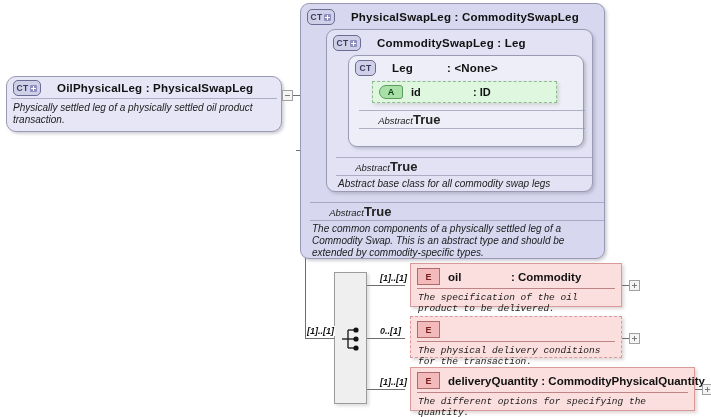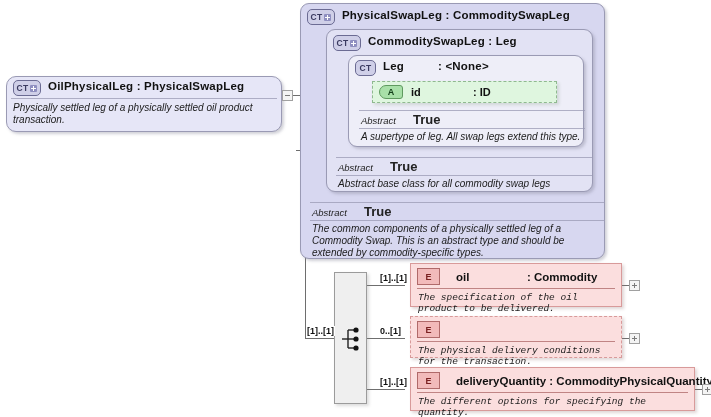--- a/index.html
+++ b/index.html
@@ -20,27 +20,28 @@
     border:1px solid #9a9ab4;
     border-radius:9px;
     background:#dcdcf0;
     box-shadow:2px 2px 3px rgba(120,120,140,.35);
   }
   .tbox.lvl0{background:#d7d7f0;}
   .tbox.lvl1{background:#e2e2f4;}
   .tbox.lvl2{background:#eeeef8;}
 
   .hdr{
-    display:flex;
+    display:flex;align-items:center;
     padding:3px 6px 2px 6px;
     white-space:nowrap;
   }
   .hdr .title{
     font-size:11.5px;font-weight:bold;color:#111;
     letter-spacing:.2px;
+    margin-left:9px;
   }
 
   
   .ct-icon{
     display:inline-flex;align-items:center;justify-content:center;
     width:26px;height:14px;margin-right:7px;
     border:1px solid #6b6b93;border-radius:5px;
     background:#cfcfe8;
     font-size:8.5px;font-weight:bold;color:#3a3a60;
     letter-spacing:.3px;
@@ -81,21 +82,21 @@
     width:21px;height:15px;margin-right:8px;flex:0 0 auto;
     border:1px solid #b06a6a;background:#f2baba;
     font-size:9px;font-weight:bold;color:#7a2020;
   }
 
   
   .metawrap{margin:2px 6px 4px 6px;}
   .rule{height:1px;background:#9a9ab4;opacity:.75;}
   .metarow{
     display:flex;align-items:baseline;
-    padding:1px 2px;font-size:9.5px;
+    padding:1px 2px;font-size:9.5px;text-align:right;
   }
   .metarow .k{font-style:italic;color:#222;width:52px;}
   .metarow .v{font-weight:bold;color:#222;font-size:13px;}
   .desc{
     padding:2px 2px 1px 2px;
     font-size:10px;font-style:italic;color:#1b1b1b;
     line-height:12px;
   }
 
   
@@ -108,21 +109,21 @@
 
   
   .ebox{
     position:absolute;box-sizing:border-box;
     background:#fbdede;
     border:1px solid #d89a9a;
     box-shadow:2px 2px 3px rgba(150,120,120,.30);
   }
   .ebox.optional{border-style:dashed;}
   .ebox .ehdr{display:flex;align-items:center;padding:4px 6px 3px 6px;white-space:nowrap;}
-  .ebox .ename{font-size:11.5px;font-weight:bold;color:#111;margin-left:8px;}
+  .ebox .ename{font-size:11.5px;font-weight:bold;color:#111;}
   .ebox .erule{height:1px;background:#c08484;margin:0 6px;}
   .ebox .edesc{padding:3px 7px 4px 7px;font-size:9.5px;font-style:italic;color:#1b1b1b;font-family:Liberation Mono, monospace;}
 
   
   #seq-box{
     position:absolute;left:334px;top:272px;width:33px;height:132px;
     background:#efefef;border:1px solid #9b9b9b;
     box-sizing:border-box;
     box-shadow:2px 2px 3px rgba(140,140,140,.30);
   }
@@ -135,21 +136,21 @@
   .toggle:before{content:"";position:absolute;left:2px;top:4px;width:5px;height:1px;background:#7a7a7a;}
   .toggle.plus:after{content:"";position:absolute;left:4px;top:2px;width:1px;height:5px;background:#7a7a7a;}
 
   
   .ln{position:absolute;background:#6e6e6e;}
   .lnh{height:1px;}
   .lnv{width:1px;}
 
   
   .card{
-    position:absolute;font-size:9px;font-weight:bold;
+    position:absolute;font-size:9px;font-style:italic;font-weight:bold;
     color:#111;white-space:nowrap;background:#fff;padding:0 1px;
   }
 
   .seq-glyph{position:absolute;left:7px;top:54px;width:22px;height:24px;}
 </style>
 </head>
 <body>
 
 <div class="canvas">
 
@@ -233,21 +234,20 @@
       <span style="font-size:11px;font-weight:bold;color:#111;">: ID</span>
     </div>
 
     <div class="metawrap" style="position:absolute;left:4px;top:52px;width:226px;">
       <div class="rule"></div>
       <div class="metarow">
         <span class="k">Abstract</span>
         <span class="v">True</span>
       </div>
       <div class="rule"></div>
-      <div class="desc">A supertype of leg. All swap legs extend this type.</div>
     </div>
   </div>
 
   <div class="metawrap" style="position:absolute;left:330px;top:155px;width:256px;">
     <div class="rule"></div>
     <div class="metarow">
       <span class="k">Abstract</span>
       <span class="v">True</span>
     </div>
     <div class="rule"></div>

